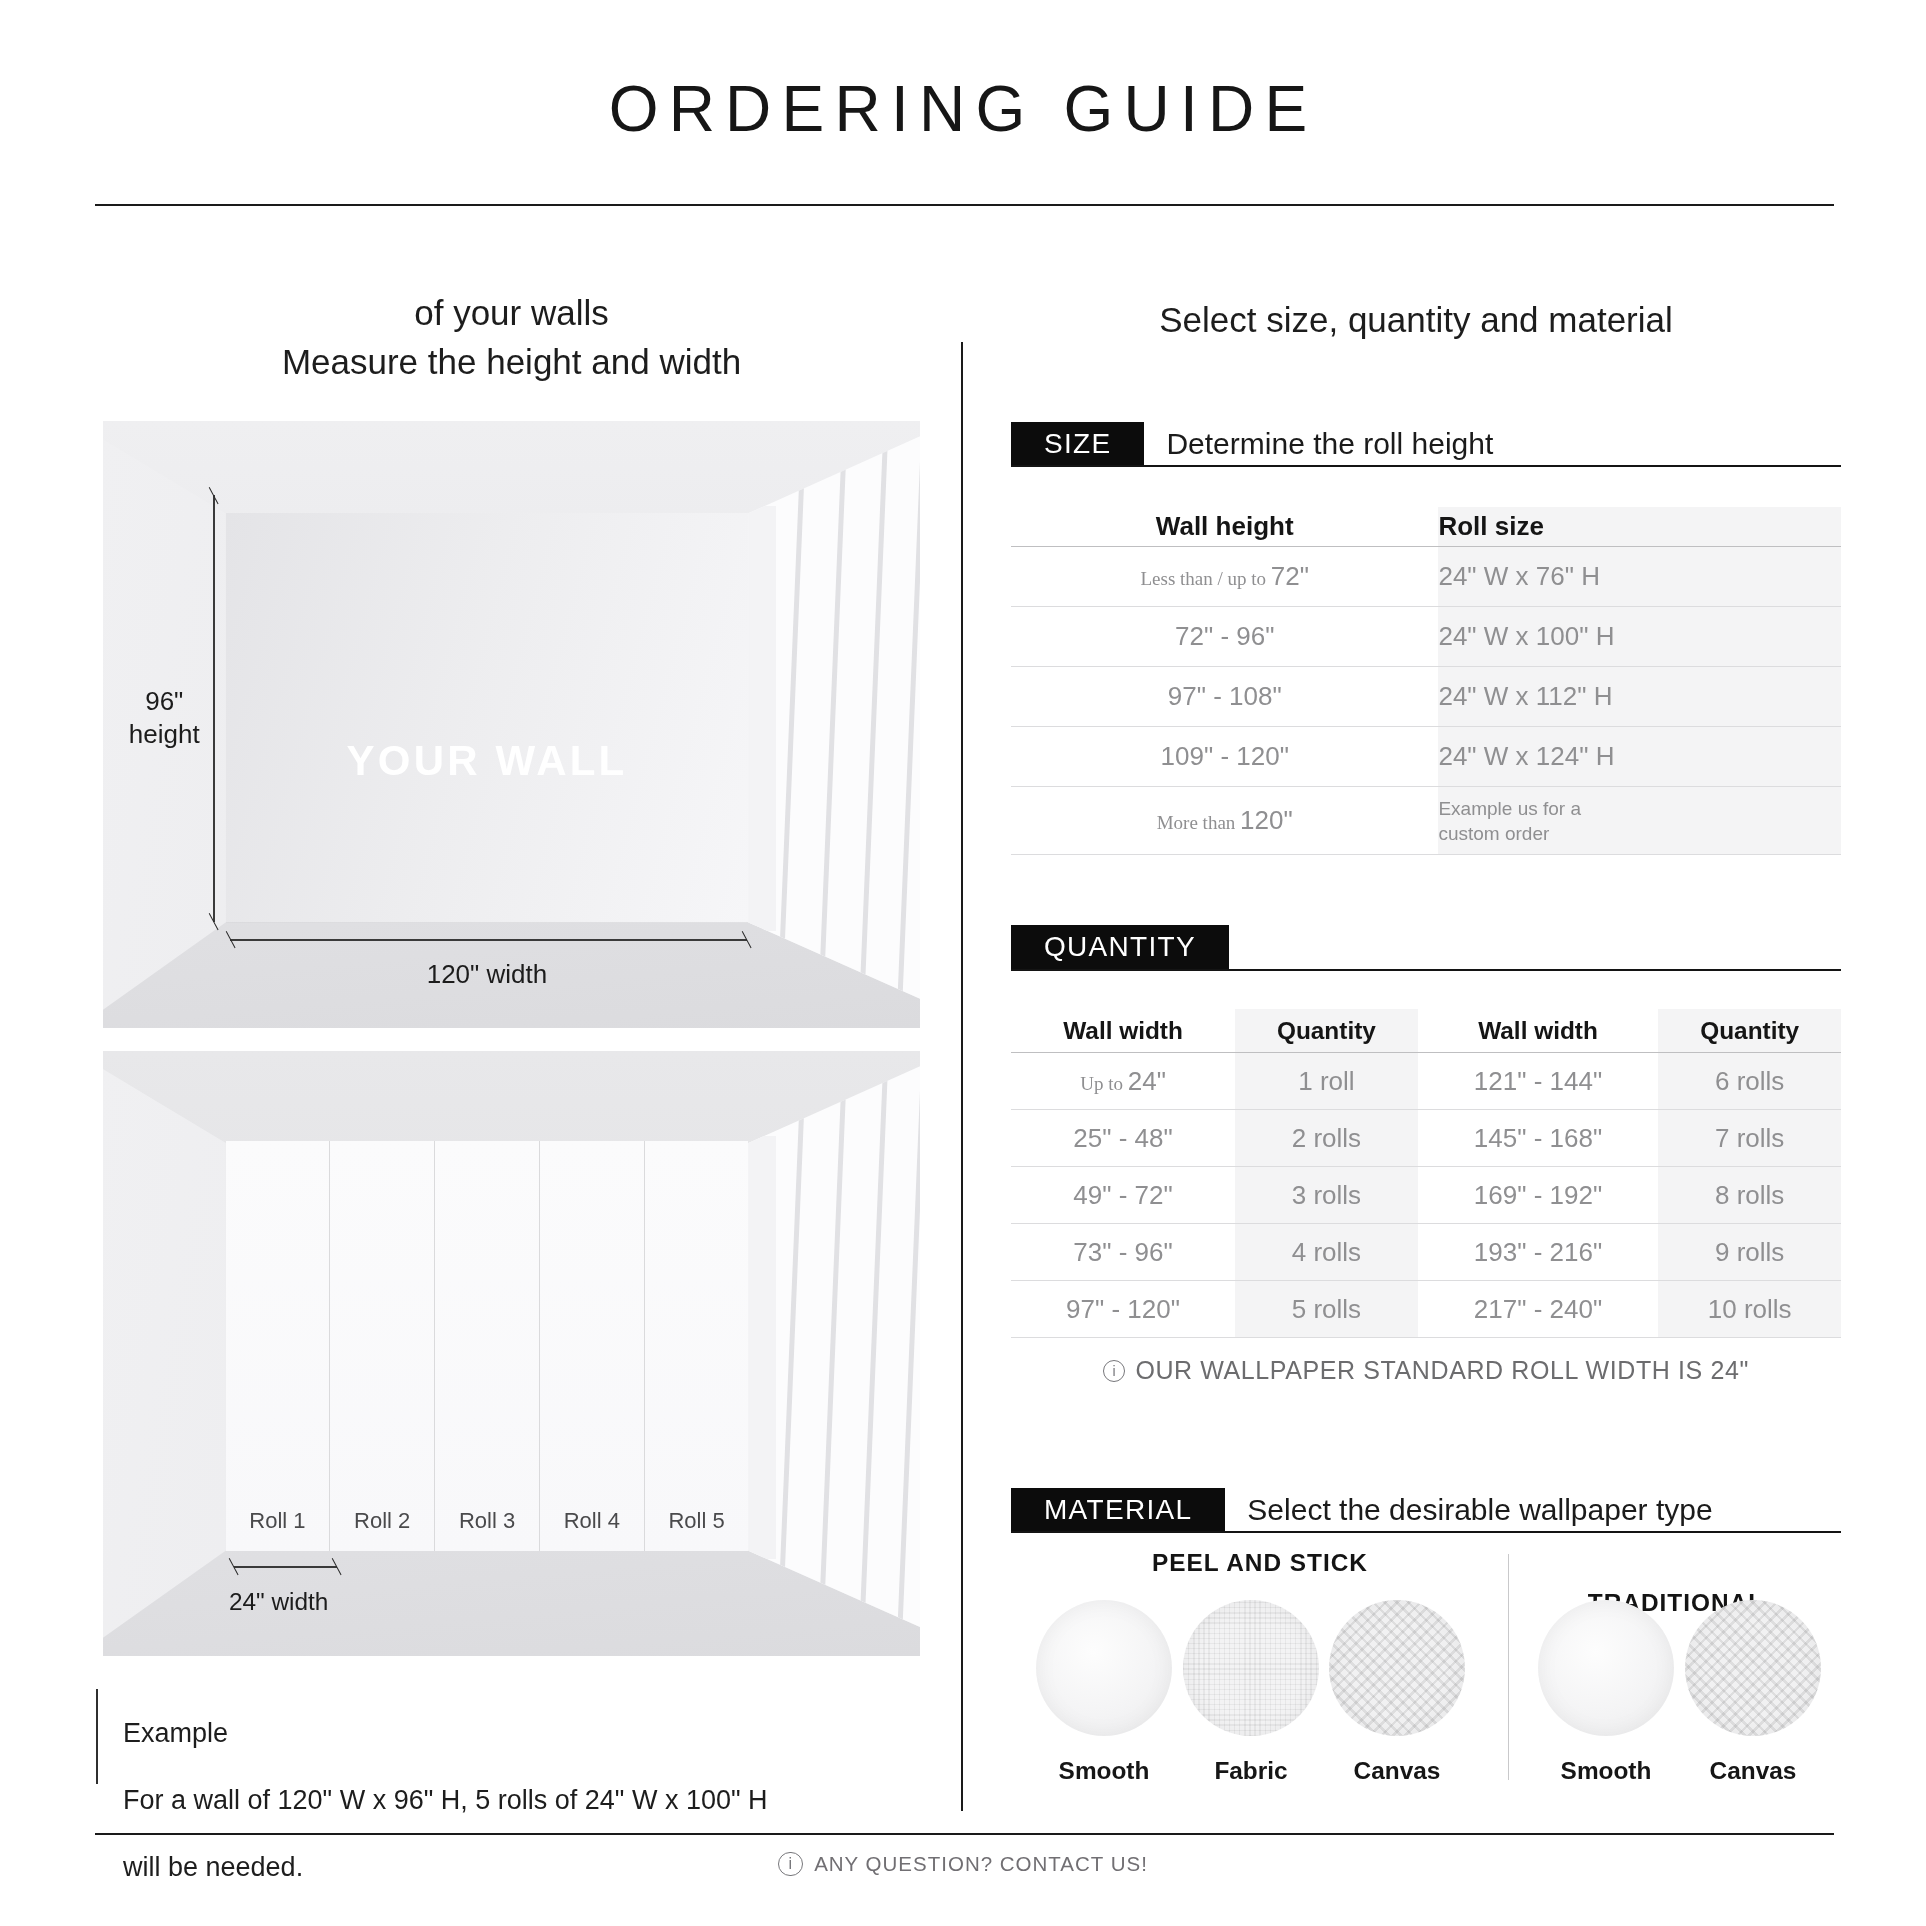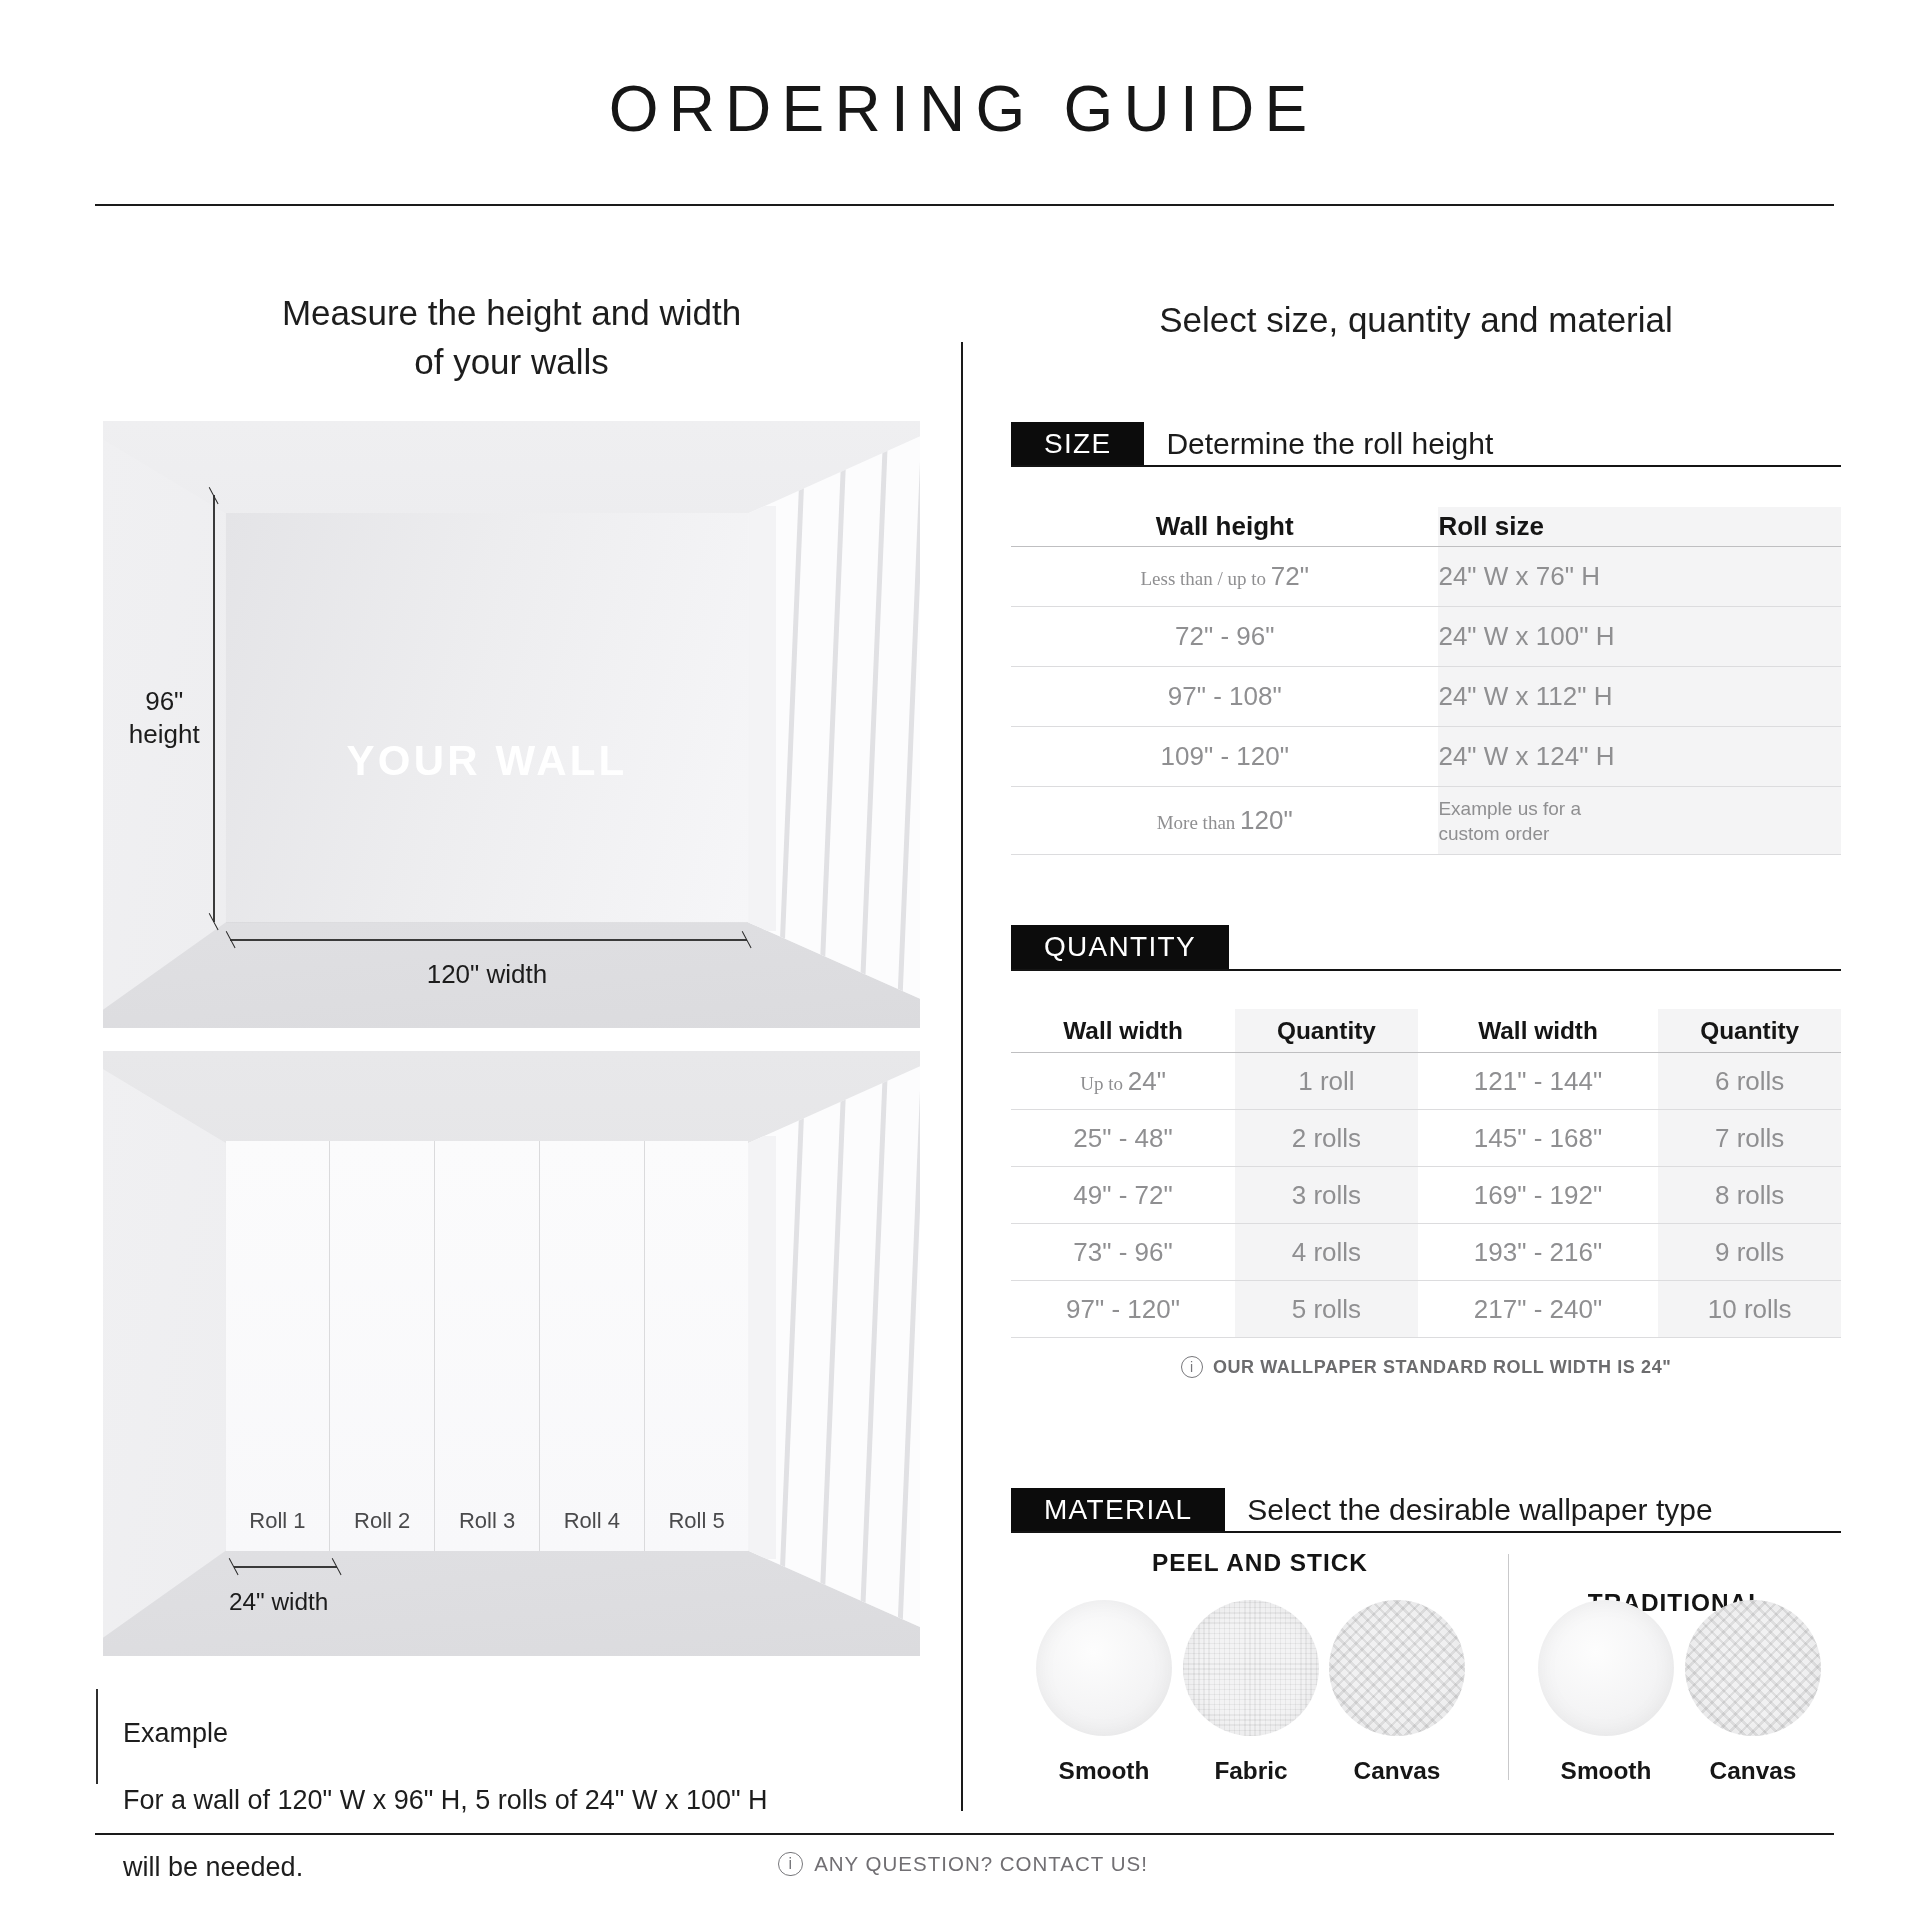--- a/index.html
+++ b/index.html
@@ -106,21 +106,21 @@
   .qty-head{height:43px;border-bottom:1.3px solid #bfbfc1;}
   .qty-row{height:56px;border-bottom:0.6px solid #dcdcde;}
   .qty-c1{width:27%;text-align:center;}
   .qty-c2{width:22%;text-align:center;}
   .qty-c3{width:29%;text-align:center;}
   .qty-c4{width:22%;text-align:center;}
   .qty-th{font-size:24.4px;font-weight:bold;color:#151515;}
 
   .qty-note{position:absolute;left:1011px;top:1356px;width:830px;display:flex;
     align-items:center;justify-content:center;gap:10.3px;}
-  .note-text{font-size:18px;letter-spacing:0.6px;color:#6c6c6e;font-weight:bold;}
+  .note-text{font-size:25px;letter-spacing:0.6px;color:#6c6c6e;}
 
   .info-icon{box-sizing:border-box;border-radius:50%;border:1.3px solid #77777b;color:#77777b;
     display:flex;align-items:center;justify-content:center;flex:0 0 auto;}
   .info-sm{width:22px;height:22px;font-size:14px;}
   .info-lg{width:24.4px;height:24.4px;font-size:16px;}
 
   
   .mat-group-title{position:absolute;top:1549px;text-align:center;font-size:24.4px;
     font-weight:bold;letter-spacing:1px;color:#141414;}
   .mat-title-1{left:1011px;width:498px;}
@@ -148,22 +148,22 @@
 </head>
 <body>
 
 <div class="page">
 
   <div class="page-title">ORDERING GUIDE</div>
   <div class="rule-top"></div>
   <div class="divider-v"></div>
 
   <div class="col-heading col-heading-left">
+    <span>of your walls</span>
     <span>Measure the height and width</span>
-    <span>of your walls</span>
   </div>
 
   <div class="room room-1">
     <div class="r-part r-ceiling"></div>
     <div class="r-part r-leftwall"></div>
     <div class="r-backwall"></div>
     <div class="r-part r-floor"></div>
     <div class="r-part r-window">
       <div class="r-jamb"></div>
       <div class="r-mullion m1"></div>

